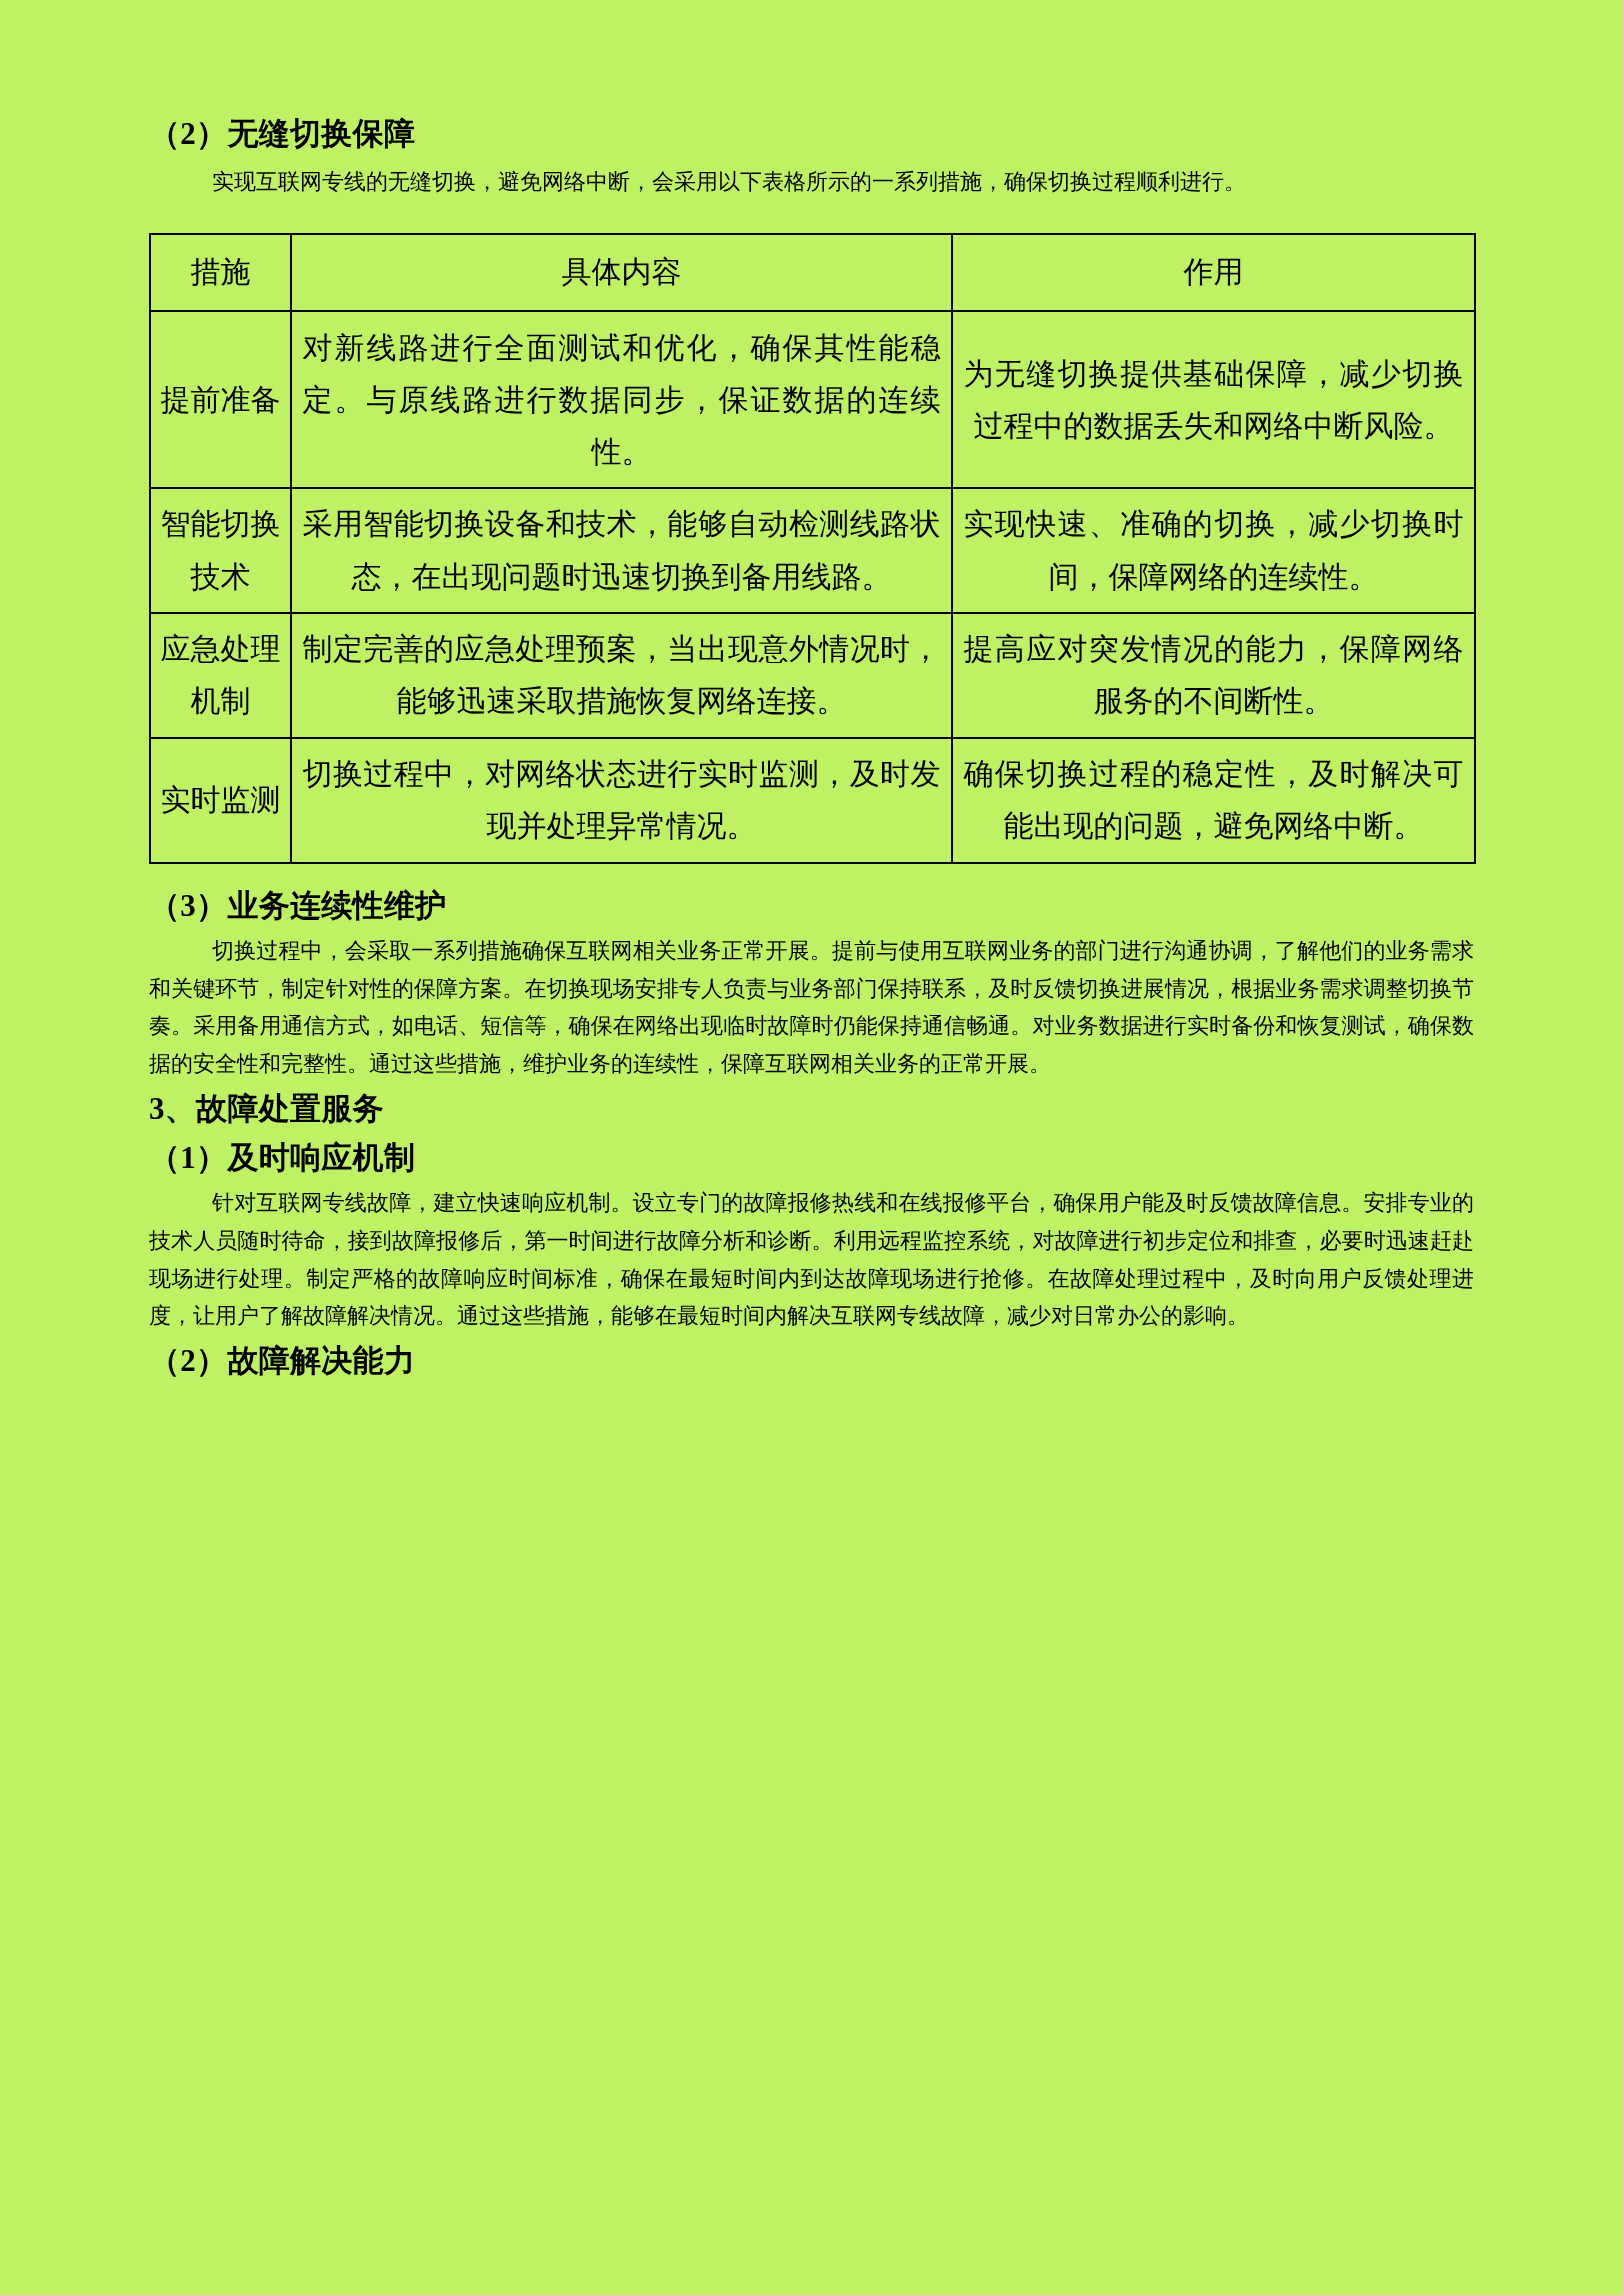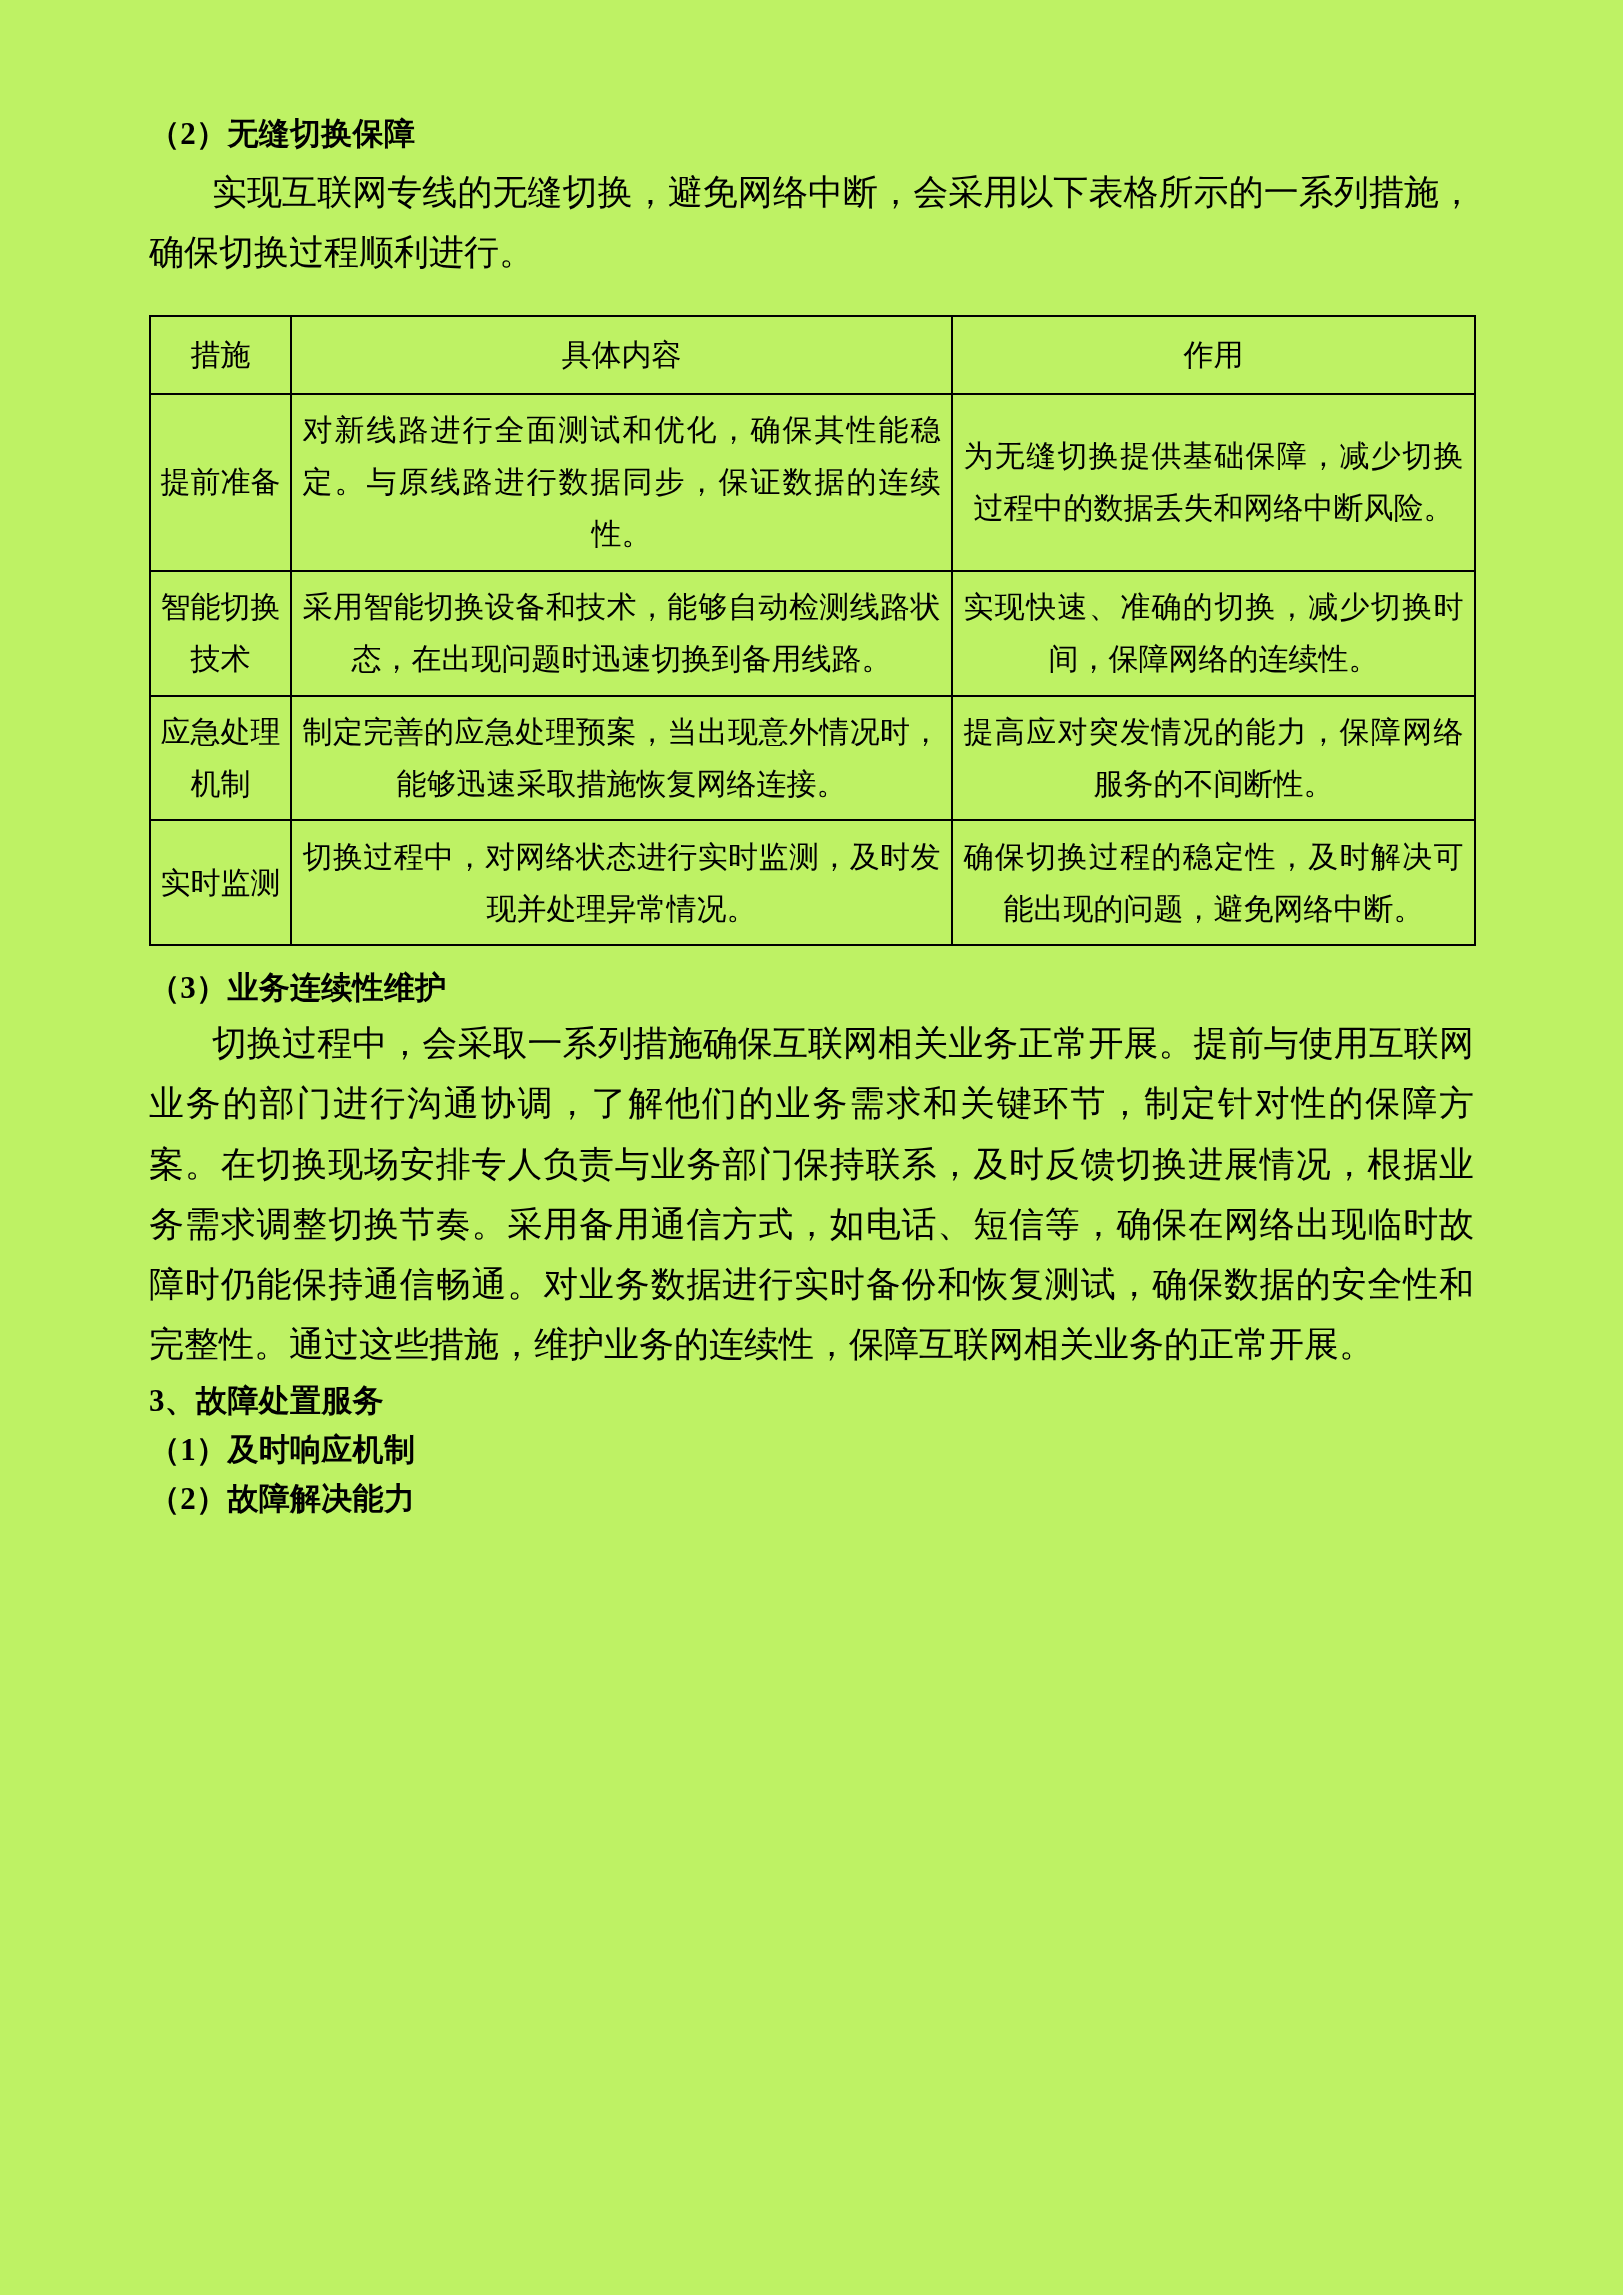--- a/index.html
+++ b/index.html
@@ -32,21 +32,21 @@
     letter-spacing: 0.3px;
     margin: 0 0 3.9px 0;
     white-space: nowrap;
   }
   .heading-top {
     margin-bottom: 6.5px;
   }
 
   
   .para {
-    font-size: 35px;
+    font-size: 22px;
     line-height: 1.72;
     text-align: justify;
     text-align-last: left;
     text-justify: inter-character;
     margin: 0 0 2.6px 0;
     text-indent: 63px;
   }
 
   
   .tbl-wrap {
@@ -154,18 +154,19 @@
     </div>
 
     <h2 class="heading after-table">（3）业务连续性维护</h2>
 
     <p class="para">切换过程中，会采取一系列措施确保互联网相关业务正常开展。提前与使用互联网业务的部门进行沟通协调，了解他们的业务需求和关键环节，制定针对性的保障方案。在切换现场安排专人负责与业务部门保持联系，及时反馈切换进展情况，根据业务需求调整切换节奏。采用备用通信方式，如电话、短信等，确保在网络出现临时故障时仍能保持通信畅通。对业务数据进行实时备份和恢复测试，确保数据的安全性和完整性。通过这些措施，维护业务的连续性，保障互联网相关业务的正常开展。</p>
 
     <h2 class="heading">3、故障处置服务</h2>
 
     <h2 class="heading">（1）及时响应机制</h2>
 
+    <p class="para">针对互联网专线故障，建立快速响应机制。设立专门的故障报修热线和在线报修平台，确保用户能及时反馈故障信息。安排专业的技术人员随时待命，接到故障报修后，第一时间进行故障分析和诊断。利用远程监控系统，对故障进行初步定位和排查，必要时迅速赶赴现场进行处理。制定严格的故障响应时间标准，确保在最短时间内到达故障现场进行抢修。在故障处理过程中，及时向用户反馈处理进度，让用户了解故障解决情况。通过这些措施，能够在最短时间内解决互联网专线故障，减少对日常办公的影响。</p>
 
     <h2 class="heading">（2）故障解决能力</h2>
 
   </div>
 </div>
 
 
 </body></html>

